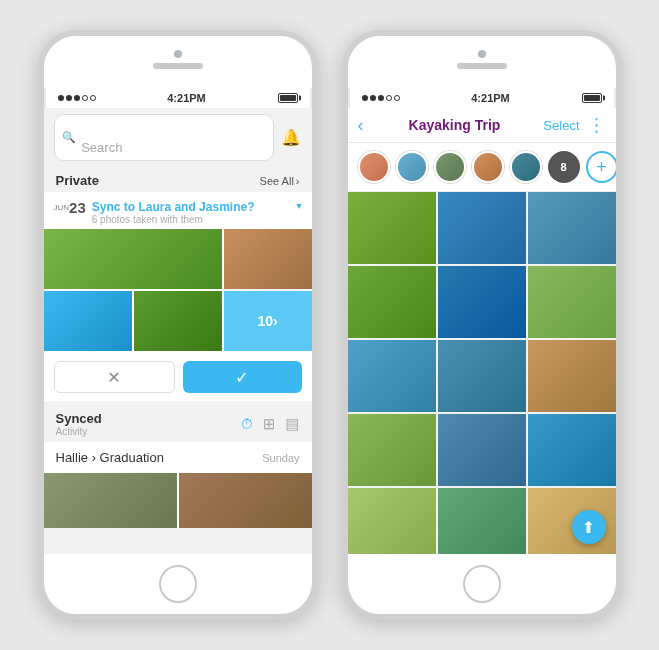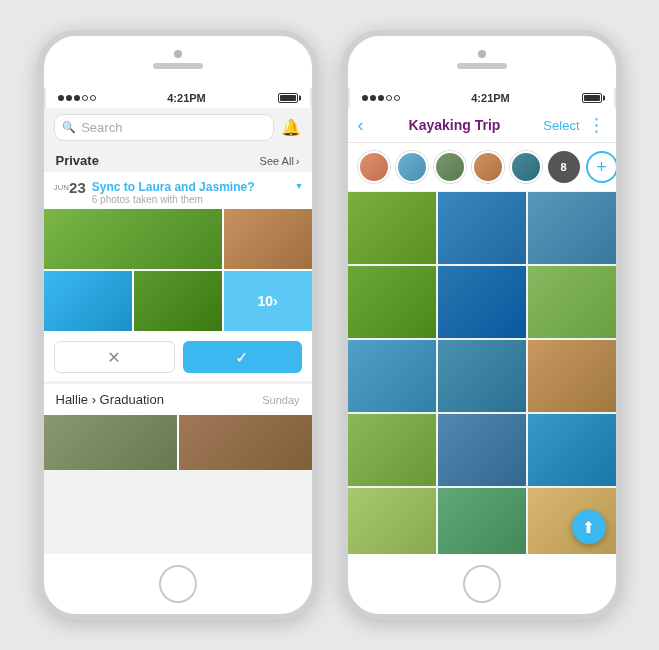--- a/index.html
+++ b/index.html
@@ -171,20 +171,21 @@
       padding: 5px 8px;
       gap: 5px;
     }
     .search-icon-inner {
       color: #aaa;
       font-size: 11px;
     }
     .search-input-text {
       font-size: 13px;
       color: #aaa;
+      margin-top: 20px;
     }
     .bell-icon {
       color: #aaa;
       font-size: 16px;
     }
 
     .section-header {
       display: flex;
       align-items: center;
       justify-content: space-between;
@@ -603,20 +604,33 @@
       <div class="action-buttons">
         <div class="btn-reject">
           <span>✕</span>
         </div>
         <div class="btn-accept">
           <span>✓</span>
         </div>
       </div>
     </div>
 
+    <div class="synced-section">
+      <div class="synced-header">
+        <div>
+          <div class="synced-title">Synced</div>
+          <div class="synced-subtitle">Activity</div>
+        </div>
+        <div class="synced-icons">
+          <span class="synced-icon">⏱</span>
+          <span class="synced-icon-gray">⊞</span>
+          <span class="synced-icon-gray">▤</span>
+        </div>
+      </div>
+    </div>
 
     <div class="album-row">
       <span class="album-name">
         <span>Hallie</span>
         <span> › </span>
         <span>Graduation</span>
       </span>
       <span class="album-date">Sunday</span>
     </div>
     <div class="album-thumb-row">

